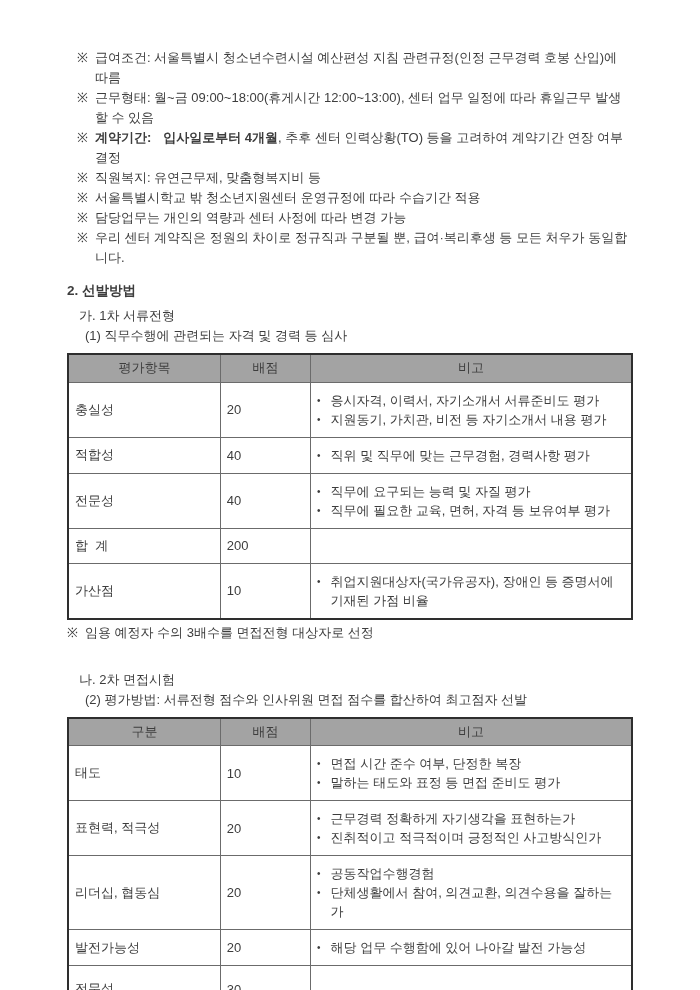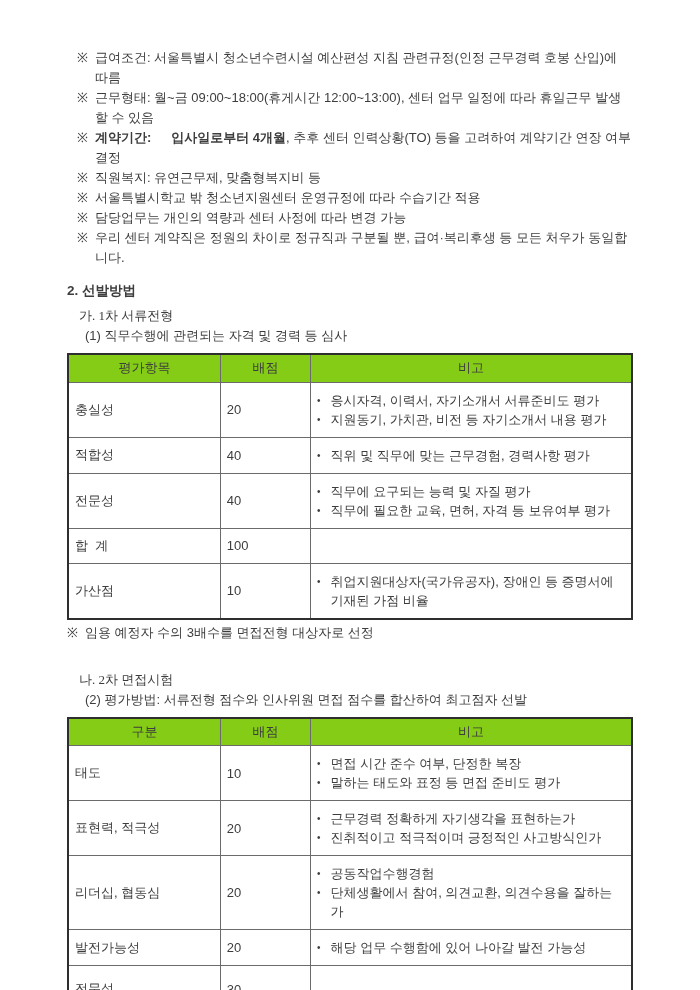--- a/index.html
+++ b/index.html
@@ -15,40 +15,40 @@
     position:relative;
   }
   
   .notes { margin-bottom:13px; }
   .note {
     display:flex; gap:7px;
     line-height:20px;
     padding-left:10px;
   }
   .note .mk { flex:0 0 auto; }
-  .note b.lbl { margin-right:20px; }
+  .note b.lbl { margin-right:12px; }
   .note b.u { }
   
   .section-title { font-weight:bold; font-size:13.5px; margin:2px 0 4px 0; line-height:20px; }
-  .sub-title { padding-left:12px; line-height:21px;font-family:Liberation Serif, serif; }
+  .sub-title { padding-left:12px; line-height:21px; }
   .sub-detail { padding-left:18px; line-height:20px; }
   
   table.tbl {
     width:100%;
     border-collapse:collapse;
     table-layout:fixed;
     margin-top:7px;
     border:2px solid #2e2e2e;
   }
   table.tbl col.w1 { width:27%; }
   table.tbl col.w2 { width:16%; }
   table.tbl col.w3 { width:57%; }
   table.tbl th, table.tbl td { border:1px solid #6b6b6b; }
   table.tbl th {
-    background:#84cc16;
+    background:#a3a3a3;
     font-weight:normal;
     height:28px;
     text-align:center;
     padding:2px 4px;
   }
   table.tbl td { padding:8px 6px; vertical-align:middle; }
   td.c1, td.c2 { white-space:pre-wrap; }
   td.c3 { padding:7px 8px 7px 12px; }
   .bullet { display:flex; gap:10px; line-height:19px; align-items:flex-start; }
   .bullet .dot { font-size:10px; line-height:19px; flex:0 0 auto; }
@@ -147,21 +147,21 @@
               <span class="btxt">직무에 요구되는 능력 및 자질 평가</span>
             </div>
             <div class="bullet">
               <span class="dot">•</span>
               <span class="btxt">직무에 필요한 교육, 면허, 자격 등 보유여부 평가</span>
             </div>
           </td>
         </tr>
         <tr>
           <td class="c1">합  계</td>
-          <td class="c2">100</td>
+          <td class="c2">200</td>
           <td class="c3"></td>
         </tr>
         <tr>
           <td class="c1">가산점</td>
           <td class="c2">10</td>
           <td class="c3">
             <div class="bullet">
               <span class="dot">•</span>
               <span class="btxt">취업지원대상자(국가유공자), 장애인 등 증명서에 기재된 가점 비율</span>
             </div>

